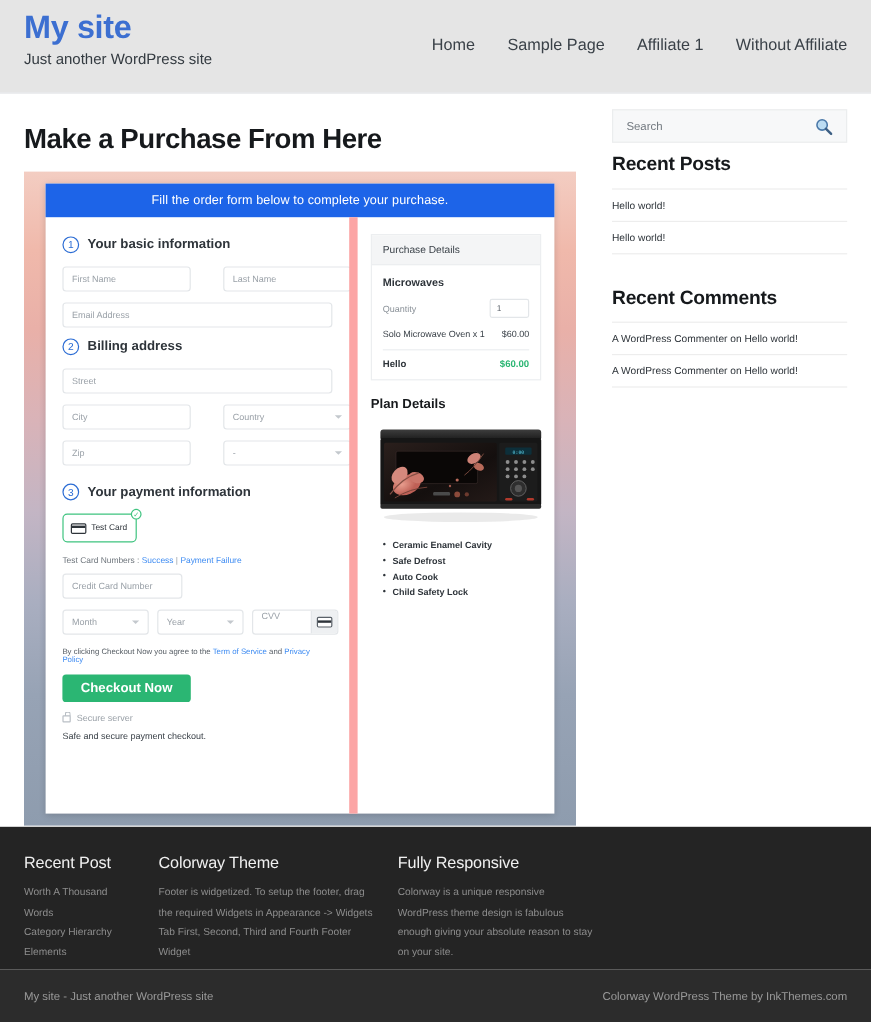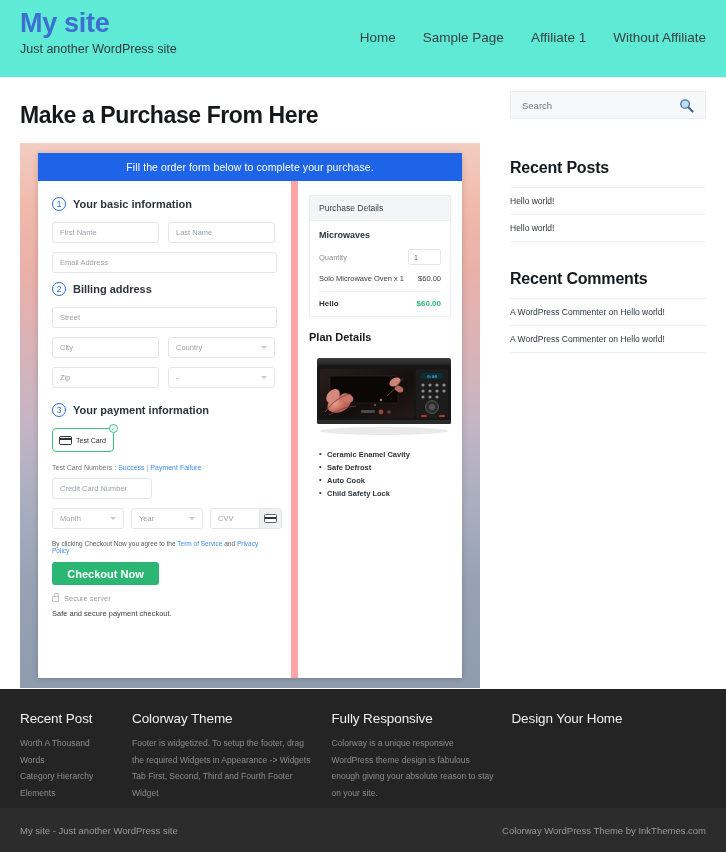--- a/index.html
+++ b/index.html
@@ -11,21 +11,21 @@
   }
 
   
   .site-header {
     height: 78px;
     padding: 0 20px;
     display: flex;
     align-items: flex-start;
     justify-content: space-between;
     border-bottom: 1px solid #e9ecef;
-    background: #5eead4;
+    background: #e5e5e5;
   }
   .brand { padding-top: 9px; }
   .site-title {
     font-size: 27px;
     font-weight: bold;
     color: #3c6fd1;
     letter-spacing: -0.3px;
     line-height: 1.1;
   }
   .site-tagline {
@@ -117,21 +117,21 @@
     height: 21px;
     font-size: 7.5px;
     color: #9aa1a8;
     padding: 0 7px;
     display: flex;
     align-items: center;
     background: #fff;
     margin-bottom: 9px;
     width: 100%;
   }
-  .field-row { display: flex; gap: 9px; }
+  .field-row { display: flex; gap: 27px; }
   .field-row .field { margin-bottom: 9px; }
   .f-half { width: 107px; flex: none; }
   .select-field { justify-content: space-between; }
   .caret {
     width: 0; height: 0;
     border-left: 3px solid transparent;
     border-right: 3px solid transparent;
     border-top: 3.5px solid #c3c8cd;
   }
 
@@ -166,21 +166,21 @@
   .testcard-line { font-size: 7px; color: #6e757c; margin-bottom: 7px; }
   .testcard-line a { color: #3d8bf2; text-decoration: none; }
   .link-sep { color: #9aa1a8; }
 
   .cc-field { width: 100px; }
   .expiry-row { display: flex; gap: 7px; margin-bottom: 11px; }
   .sel-sm { width: 72px; flex: none; margin-bottom: 0 !important; }
   .cvv-wrap {
     width: 72px; flex: none; height: 21px;
     border: 1px solid #e3e6e9; border-radius: 3px;
-    display: flex; align-items: center; justify-content: space-between;
+    display: flex; justify-content: space-between;
     font-size: 7.5px; color: #9aa1a8;
     padding-left: 7px; overflow: hidden;
   }
   .cvv-icon {
     width: 22px; height: 100%;
     background: #eef0f2;
     border-left: 1px solid #e3e6e9;
     display: flex; align-items: center; justify-content: center;
   }
   .cvv-icon .card-glyph { border-color: #5a6view; }
@@ -263,21 +263,21 @@
   }
 
   
   .search-box {
     background: #f7f8f9;
     border: 1px solid #ebedee;
     height: 28px;
     display: flex; align-items: center;
     justify-content: space-between;
     padding: 0 11px;
-    margin-bottom: 40px;
+    margin-bottom: 10px;
   }
   .search-ph { font-size: 9.5px; color: #70777e; }
   .widget-title {
     font-size: 16px; font-weight: bold;
     color: #16191c; letter-spacing: -0.2px;
     padding-bottom: 10px;
   }
   .widget-list { list-style: none; margin-bottom: 28px; }
   .widget-list li {
     border-top: 1px solid #ededed;
@@ -559,20 +559,19 @@
   </div>
   <div class="fcol fcol-1">
     <h4>Colorway Theme</h4>
     <p>Footer is widgetized. To setup the footer, drag the required Widgets in Appearance -&gt; Widgets Tab First, Second, Third and Fourth Footer Widget</p>
   </div>
   <div class="fcol fcol-3">
     <h4>Fully Responsive</h4>
     <p>Colorway is a unique responsive WordPress theme design is fabulous enough giving your absolute reason to stay on your site.</p>
   </div>
   <div class="fcol fcol-4">
-    <h4>Design Your Home</h4>
   </div>
 </div>
 
 <div class="footer-bottom">
   <span>My site - Just another WordPress site</span>
   <span>Colorway WordPress Theme by InkThemes.com</span>
 </div>
 
 </body></html>

